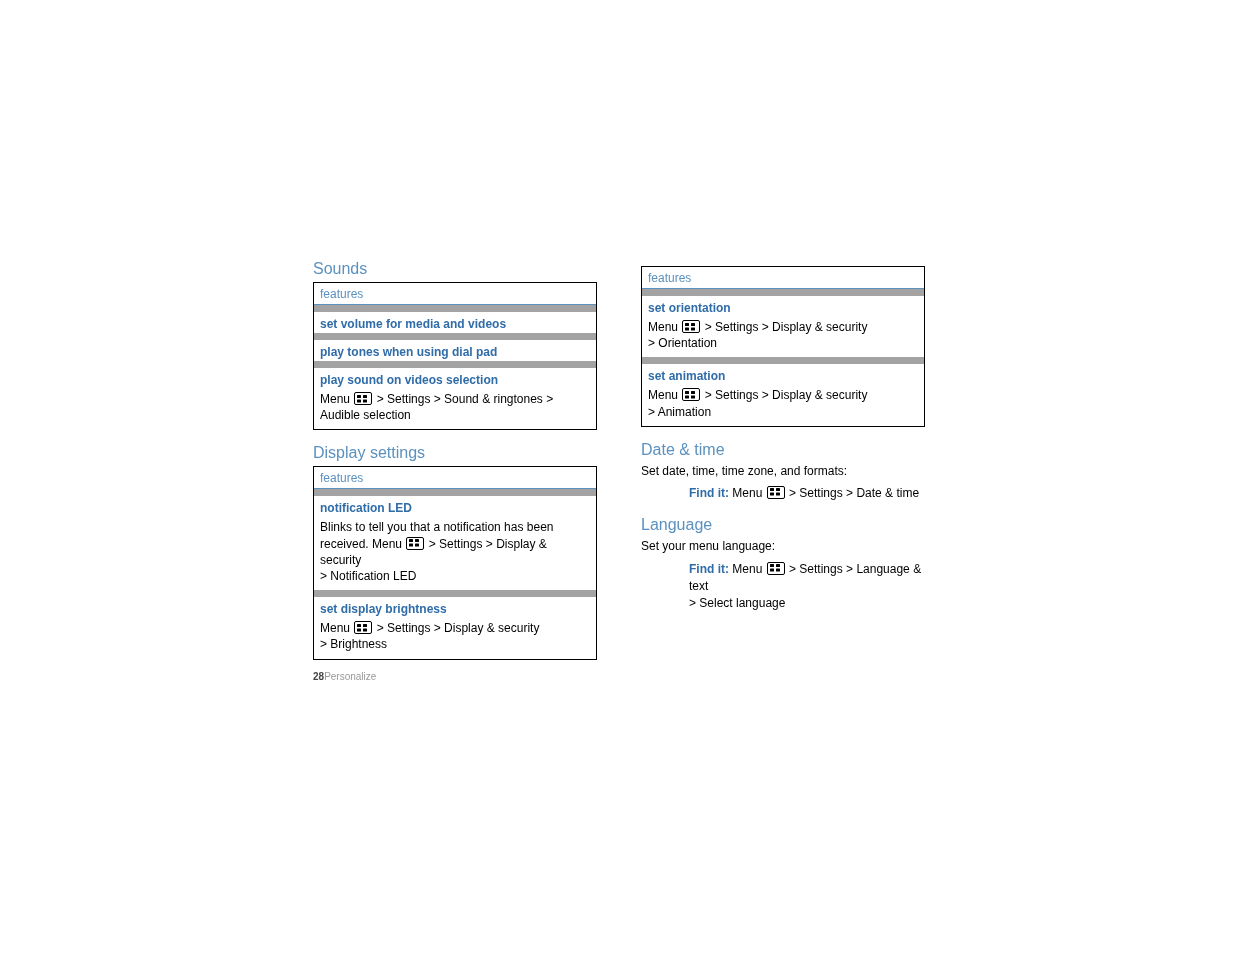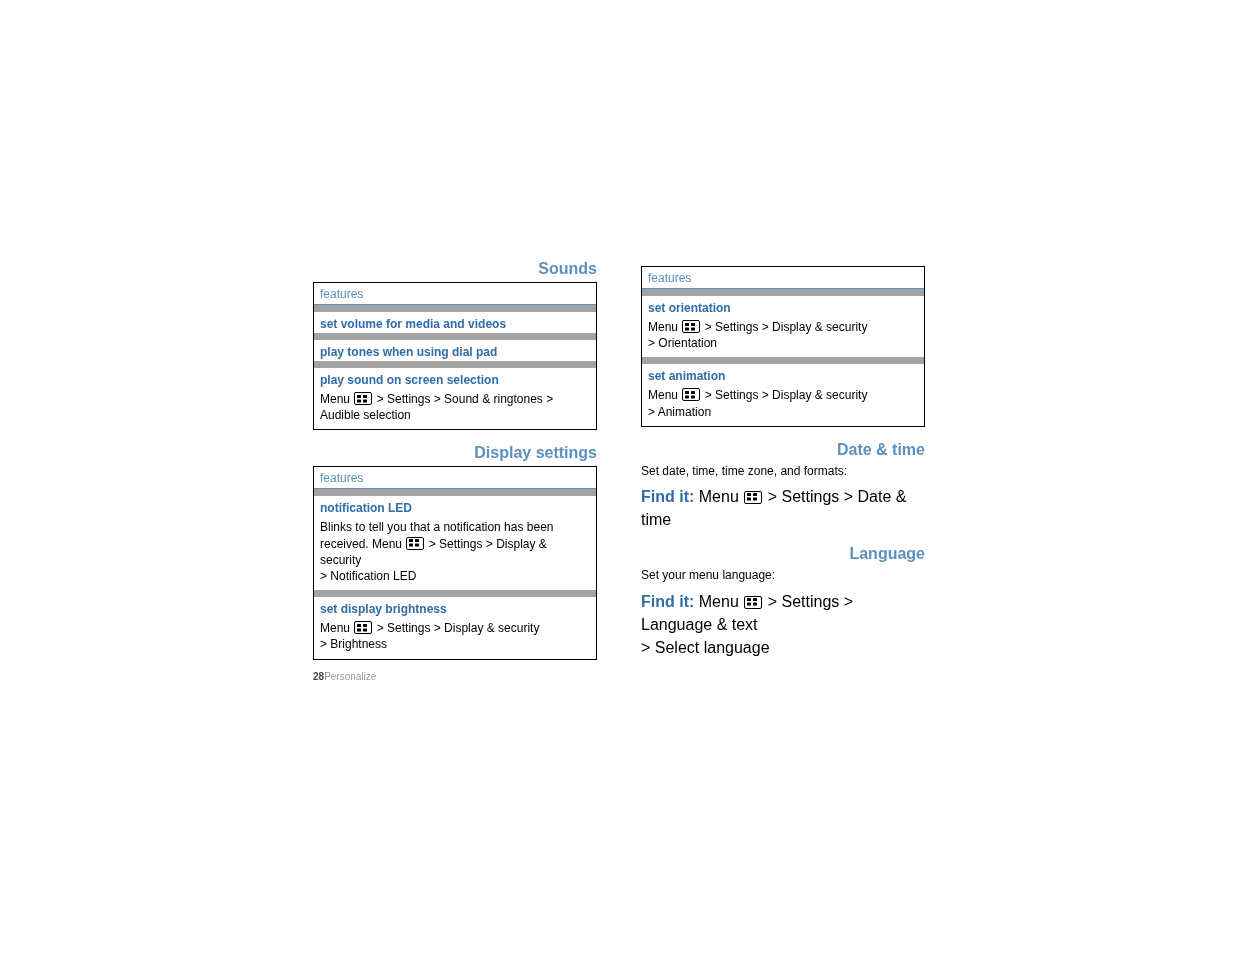--- a/index.html
+++ b/index.html
@@ -20,24 +20,23 @@
   }
   .columns {
     display: flex;
     gap: 44px;
   }
   .col {
     width: 284px;
   }
   h2.section {
     font-size: 16px;
-    font-weight: bold;
+    font-weight: normal;
     color: #5b91bf;
-    margin: 0 0 4px 8px;
-    text-align: right;
+    margin: 0 0 4px 0;
   }
   h2.section.tight { margin-top: 14px; }
   .feature-table {
     border: 1px solid #000;
     width: 100%;
     box-sizing: border-box;
   }
   .ft-head {
     color: #5b91bf;
     font-size: 12px;
@@ -80,22 +79,23 @@
     border-radius: 0.5px;
   }
   .gt { color: #000; }
   .path b { font-weight: normal; text-align: right; }
   .desc {
     font-size: 12px;
     margin: 4px 0 6px 0;
     line-height: 1.35;
   }
   .findit {
-    font-size: 16px;
+    font-size: 12px;
     line-height: 1.45;
+    margin-left: 48px;
   }
   .findit .label { color: #2f6ca8; font-weight: bold; }
   .footer {
     position: absolute;
     left: 313px;
     top: 671px;
     font-size: 10px;
     color: #999;
   }
   .footer .pg { font-weight: bold; color: #444; }
@@ -115,21 +115,21 @@
 
         <div class="ft-row">
           <div class="ft-title">set volume for media and videos</div>
         </div>
 
         <div class="ft-row">
           <div class="ft-title">play tones when using dial pad</div>
         </div>
 
         <div class="ft-row">
-          <div class="ft-title">play sound on screen selection</div>
+          <div class="ft-title">play sound on videos selection</div>
           <div class="ft-body path">
             <span>Menu </span><span class="menu-icon"></span><span class="gt"> &gt; </span><b>Settings</b><span class="gt"> &gt; </span><b>Sound &amp; ringtones</b><span class="gt"> &gt; </span><b>Audible selection</b>
           </div>
         </div>
       </div>
 
       <h2 class="section tight">Display settings</h2>
 
       <div class="feature-table">
         <div class="ft-head">features</div>

